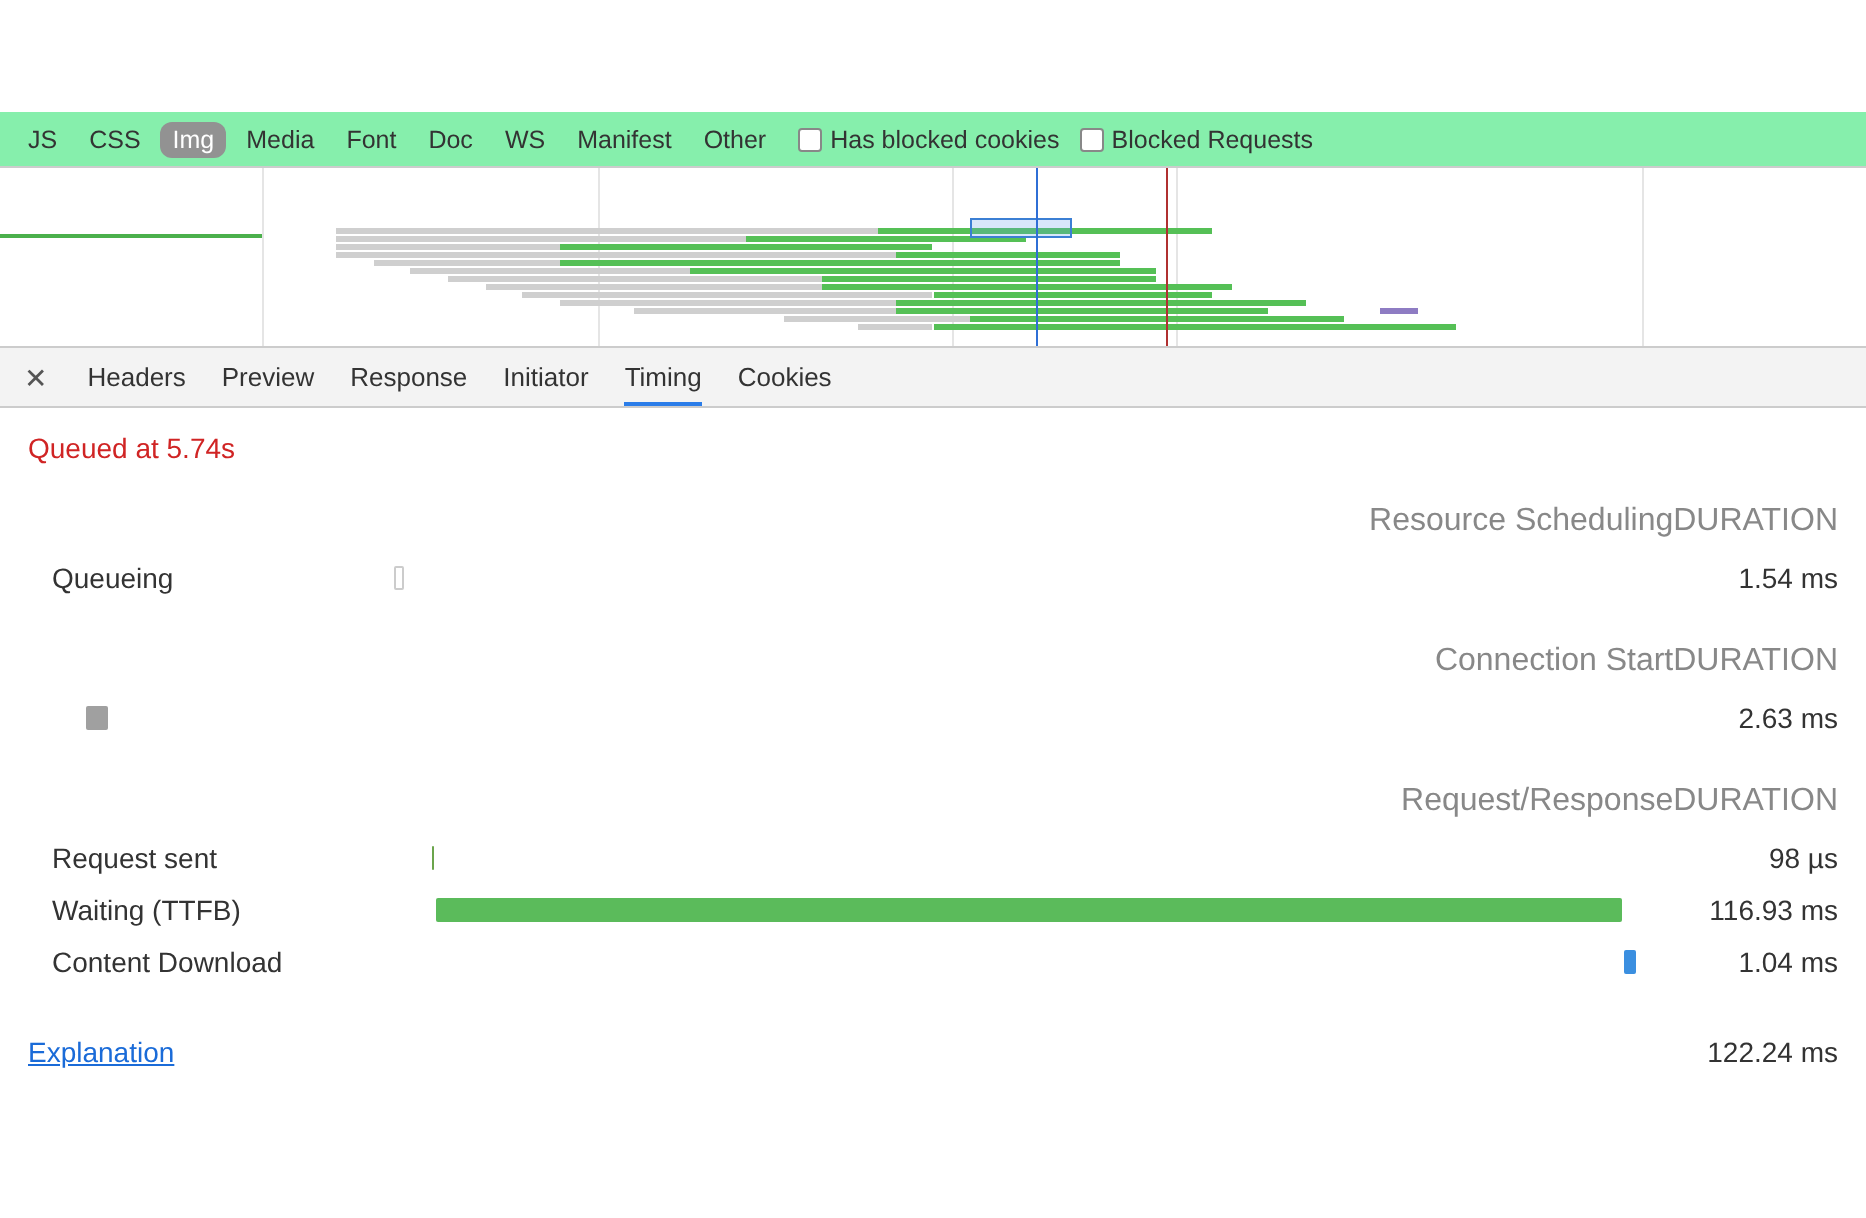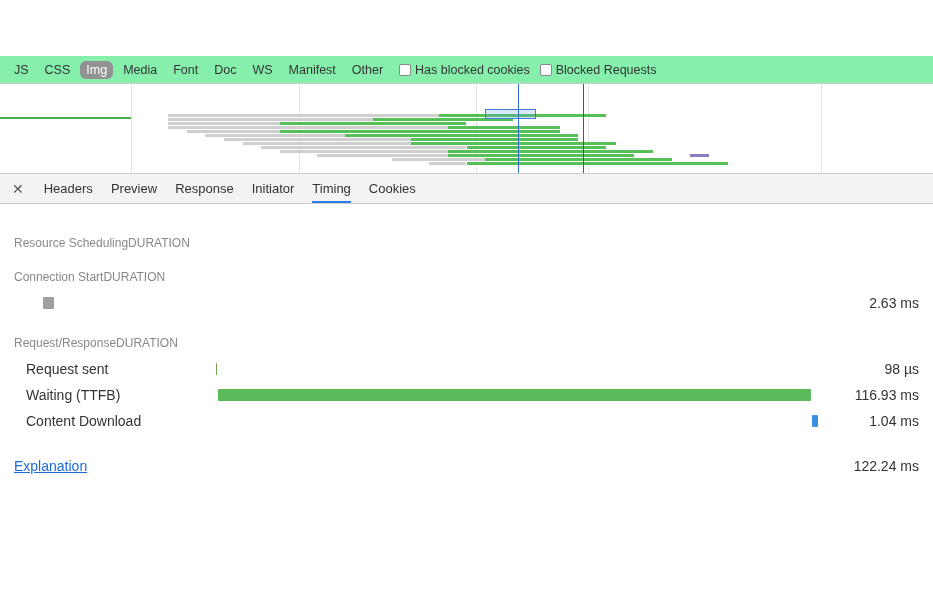--- a/index.html
+++ b/index.html
@@ -123,23 +123,23 @@
   .status-line {
     color: #d02424;
     font-size: 14px;
     margin-bottom: 4px;
   }
   .section {
     margin-top: 20px;
   }
   .section-head {
     display: flex;
-    justify-content: flex-start;
+    justify-content: flex-end;
     color: #888;
-    font-size: 12px;
+    font-size: 16px;
     margin-bottom: 6px;
   }
   .row {
     display: flex;
     align-items: center;
     font-size: 14px;
     color: #333;
     height: 26px;
   }
   .row .label {
@@ -248,26 +248,34 @@
   <span class="close-x">✕</span>
   <span class="detail-tab">Headers</span>
   <span class="detail-tab">Preview</span>
   <span class="detail-tab">Response</span>
   <span class="detail-tab">Initiator</span>
   <span class="detail-tab active">Timing</span>
   <span class="detail-tab">Cookies</span>
 </div>
 
 <div class="timing-panel">
+  <div class="status-line">Queued at 5.74s</div>
 
   <div class="section">
     <div class="section-head">
       <span>Resource Scheduling</span>
       <span>DURATION</span>
     </div>
+    <div class="row">
+      <span class="label">Queueing</span>
+      <span class="bar-zone">
+          <span class="bar bar-q" style="left:2%;width:0.8%"></span>
+        </span>
+      <span class="dur">1.54 ms</span>
+    </div>
   </div>
 
   <div class="section">
     <div class="section-head">
       <span>Connection Start</span>
       <span>DURATION</span>
     </div>
     <div class="row">
       <span class="bar-zone">
           <span class="bar bar-stall" style="left:3.5%;width:1.4%"></span>

